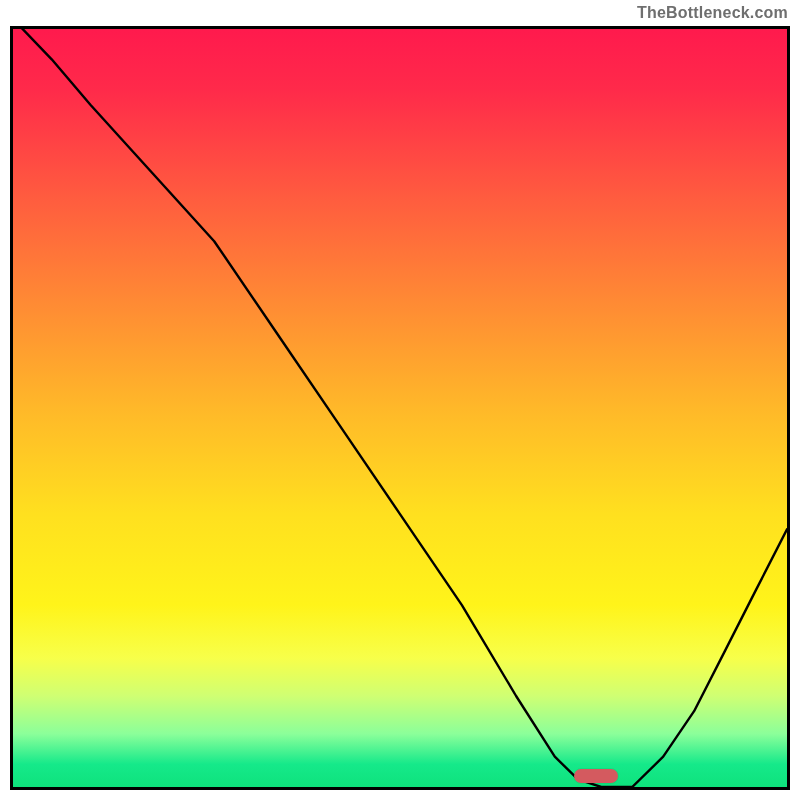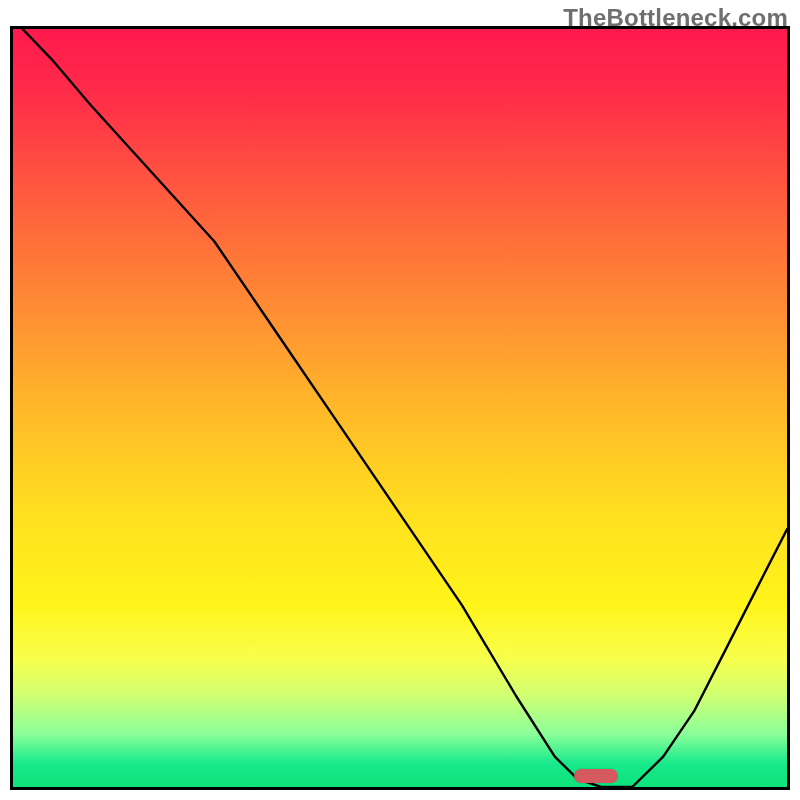--- a/index.html
+++ b/index.html
@@ -57,21 +57,21 @@
     width: 44px;
     height: 14px;
     border-radius: 7px;
     background: #d45a5f;
     outline: 1px solid rgba(0,0,0,0.05);
   }
   .watermark {
     position: absolute;
     top: 4px;
     right: 12px;
-    font-size: 24px;
+    font-size: 16px;
     font-weight: 600;
     color: #6f6f6f;
     letter-spacing: 0.2px;
   }
 </style>
 </head>
 <body>
 
 <div class="watermark">TheBottleneck.com</div>
 

